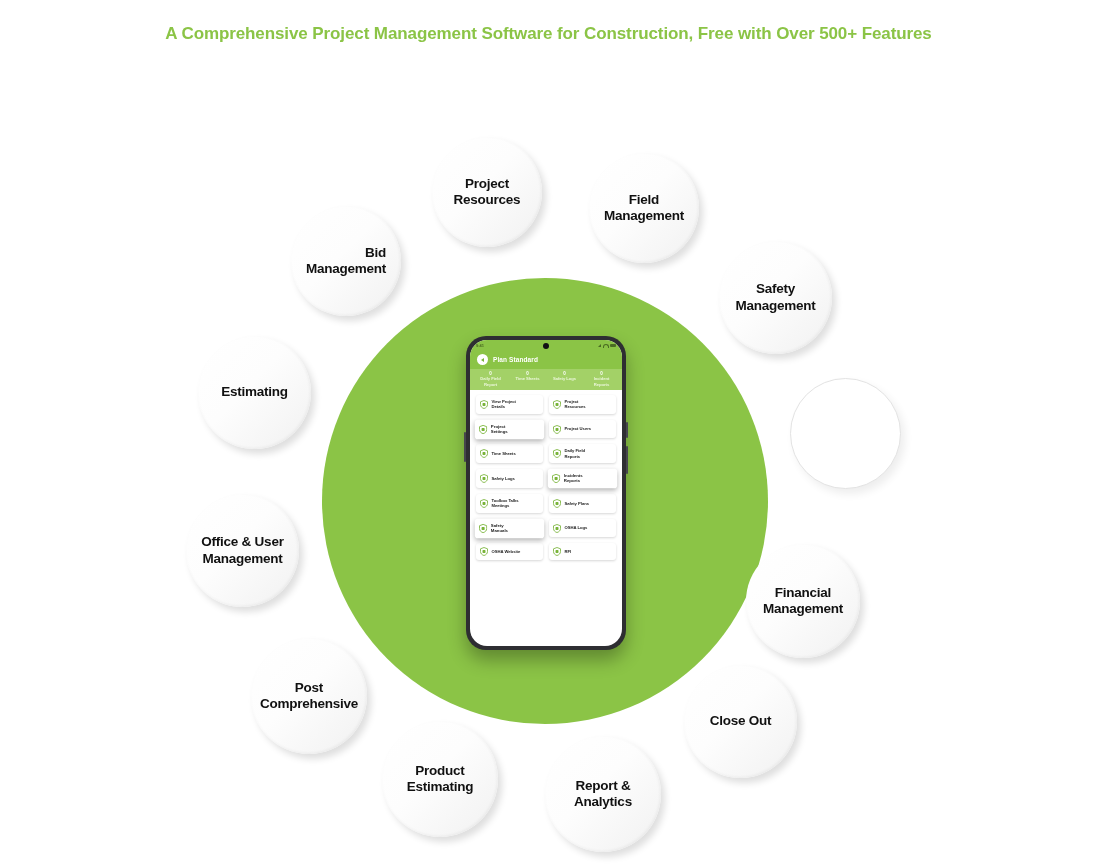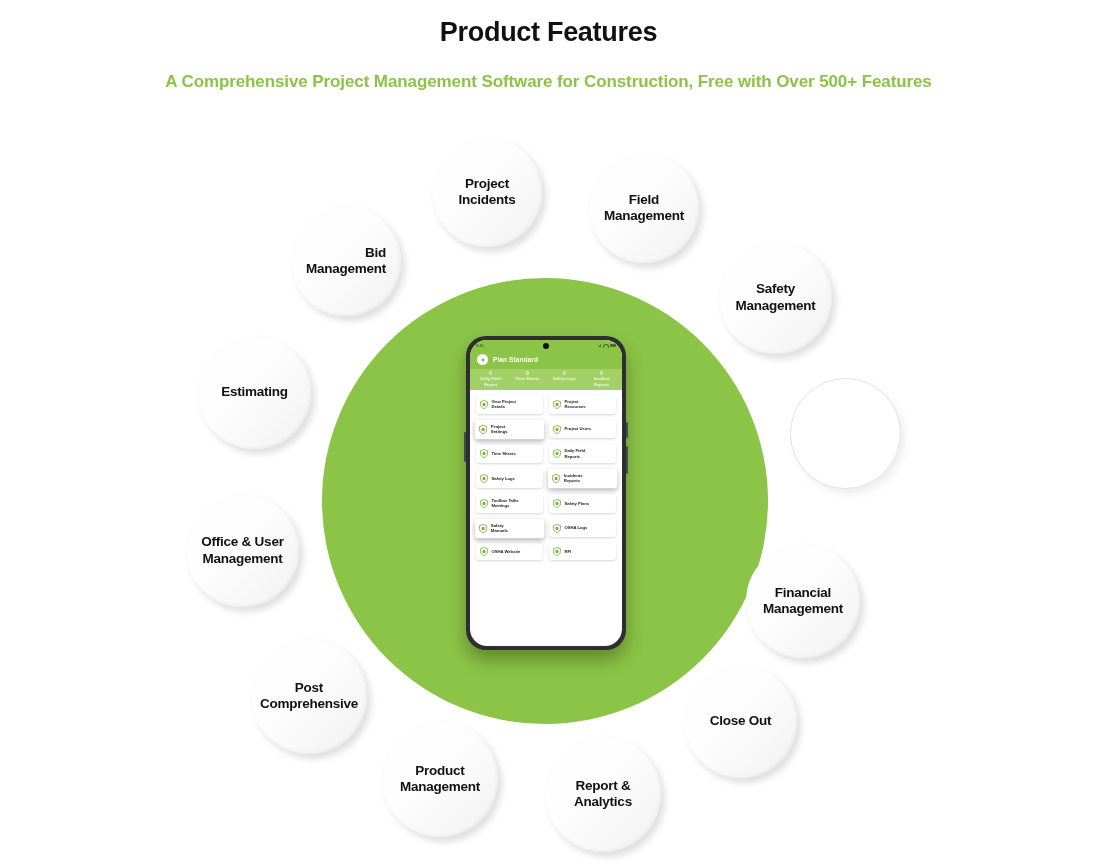--- a/index.html
+++ b/index.html
@@ -265,32 +265,31 @@
     color: #1b1b1b;
     line-height: 1.28;
     white-space: pre-line;
     letter-spacing: -0.03px;
   }
 </style>
 </head>
 <body>
 
 <div class="header">
-  <h1 class="page-title" style="color: rgb(17, 17, 17);">Product Features</h1>
   <h2 class="page-subtitle" style="color: rgb(139, 196, 70);">A Comprehensive Project Management Software for Construction, Free with Over 500+ Features</h2>
 </div>
 
 <div class="stage">
 
   <div class="green-disc" style="background: rgb(139, 196, 70);"></div>
 
   <div id="bubble-layer">
       <div class="bubble" style="left: 432px; top: 17px; width: 110px; height: 110px;">
         <span class="bubble-label">Project
-Incidents</span>
+Resources</span>
       </div>
       <div class="bubble" style="left: 589px; top: 33px; width: 110px; height: 110px;">
         <span class="bubble-label">Field
 Management</span>
       </div>
       <div class="bubble" style="left: 291px; top: 86px; width: 110px; height: 110px; text-align: right;">
         <span class="bubble-label">Bid
 Management</span>
       </div>
       <div class="bubble" style="left: 719px; top: 121px; width: 113px; height: 113px;">
@@ -311,21 +310,21 @@
       </div>
       <div class="bubble" style="left: 251px; top: 518px; width: 116px; height: 116px;">
         <span class="bubble-label">Post
 Comprehensive</span>
       </div>
       <div class="bubble" style="left: 684px; top: 545px; width: 113px; height: 113px;">
         <span class="bubble-label">Close Out</span>
       </div>
       <div class="bubble" style="left: 382px; top: 601px; width: 116px; height: 116px;">
         <span class="bubble-label">Product
-Management</span>
+Estimating</span>
       </div>
       <div class="bubble" style="left: 545px; top: 616px; width: 116px; height: 116px;">
         <span class="bubble-label">Report &amp;
 Analytics</span>
       </div>
     </div>
 
   <div class="phone">
     <div class="phone-btn left"></div>
     <div class="phone-btn b1"></div>

